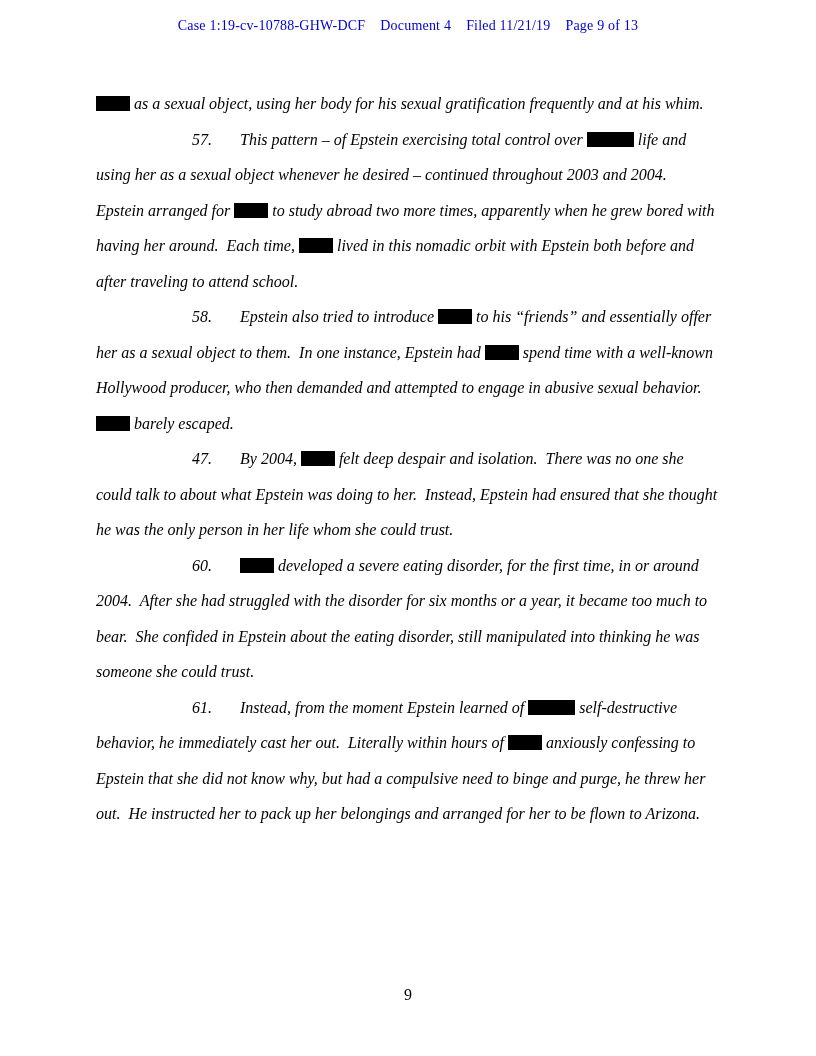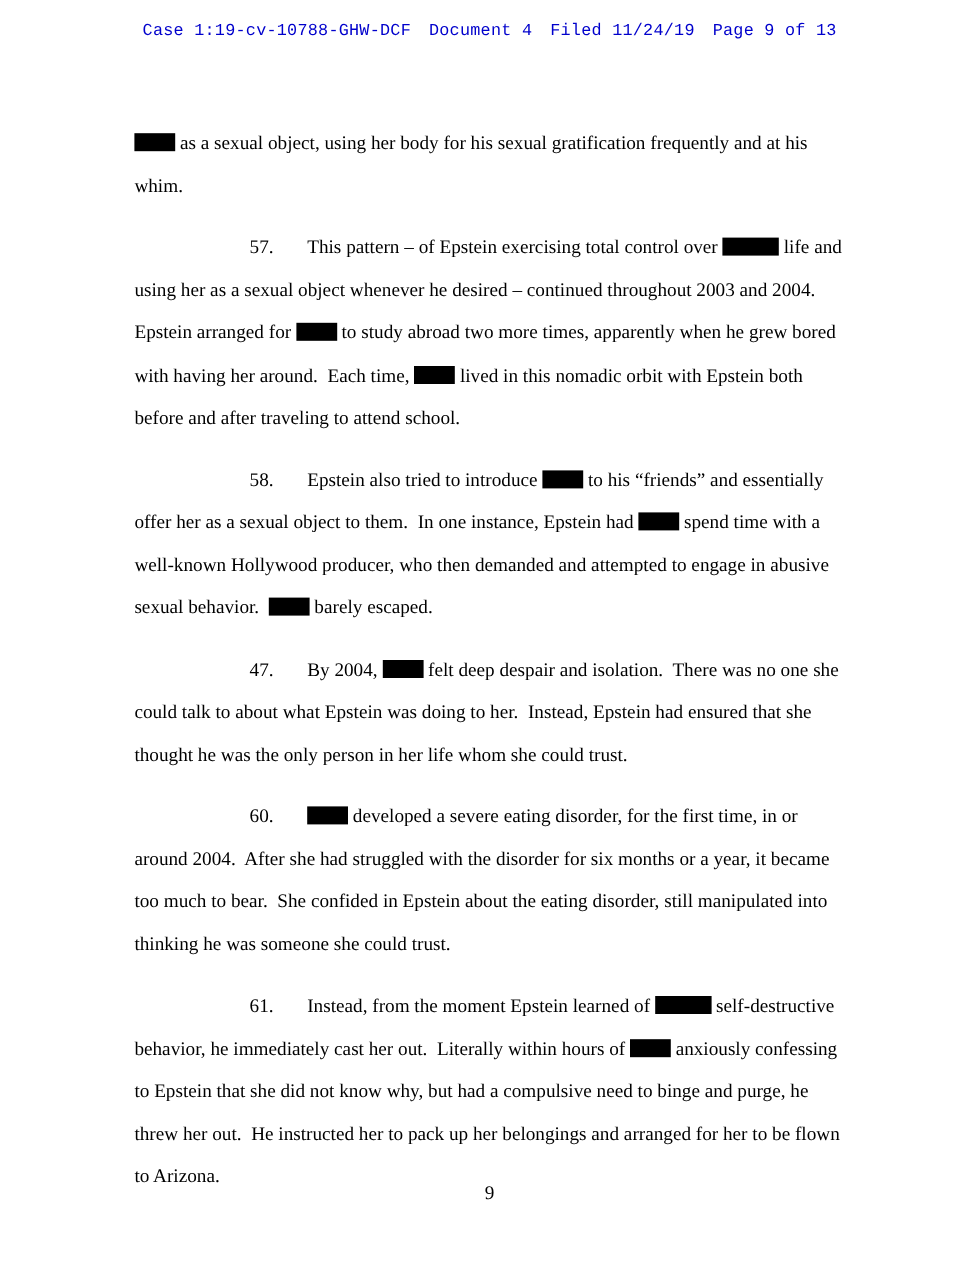--- a/index.html
+++ b/index.html
@@ -18,38 +18,39 @@
     color: #000000;
   }
   .case-header {
     position: absolute;
     top: 18px;
     left: 0;
     right: 0;
     display: flex;
     justify-content: center;
     gap: 15px;
-    font-family: Liberation Mono, monospace;
+    font-family: Liberation Serif, serif;
     font-size: 14px;
     letter-spacing: 0.2px;
     white-space: nowrap;
   }
   .document-body {
     position: absolute;
     top: 86px;
     left: 96px;
     width: 624px;
     font-size: 16px;
     line-height: 35.5px;
     text-align: left;
   }
   .para {
-    margin: 16px;
+    margin: 0;
     white-space: pre-wrap;
     text-indent: 0;
+    font-style: italic;
   }
   .para.numbered {
     text-indent: 96px;
   }
   .para-number {
     display: inline-block;
     width: 48px;
     text-indent: 0;
   }
   .redaction {
@@ -68,21 +69,21 @@
   }
 </style>
 </head>
 <body>
 
 <div class="page">
 
   <div class="case-header" style="color: rgb(0, 0, 204);">
     <span>Case 1:19-cv-10788-GHW-DCF</span>
     <span>Document 4</span>
-    <span>Filed 11/24/19</span>
+    <span>Filed 11/21/19</span>
     <span>Page 9 of 13</span>
   </div>
 
   <div class="document-body">
       <p class="para"><span class="redaction" style="width: 34px; background: rgb(0, 0, 0);"></span><span> as a sexual object, using her body for his sexual gratification frequently and at his whim.</span></p>
       <p class="para numbered"><span class="para-number">57.</span><span>This pattern – of Epstein exercising total control over </span><span class="redaction" style="width: 47px; background: rgb(0, 0, 0);"></span><span> life and using her as a sexual object whenever he desired – continued throughout 2003 and 2004.  Epstein arranged for </span><span class="redaction" style="width: 34px; background: rgb(0, 0, 0);"></span><span> to study abroad two more times, apparently when he grew bored with having her around.  Each time, </span><span class="redaction" style="width: 34px; background: rgb(0, 0, 0);"></span><span> lived in this nomadic orbit with Epstein both before and after traveling to attend school.</span></p>
       <p class="para numbered"><span class="para-number">58.</span><span>Epstein also tried to introduce </span><span class="redaction" style="width: 34px; background: rgb(0, 0, 0);"></span><span> to his “friends” and essentially offer her as a sexual object to them.  In one instance, Epstein had </span><span class="redaction" style="width: 34px; background: rgb(0, 0, 0);"></span><span> spend time with a well-known Hollywood producer, who then demanded and attempted to engage in abusive sexual behavior.  </span><span class="redaction" style="width: 34px; background: rgb(0, 0, 0);"></span><span> barely escaped.</span></p>
       <p class="para numbered"><span class="para-number">47.</span><span>By 2004, </span><span class="redaction" style="width: 34px; background: rgb(0, 0, 0);"></span><span> felt deep despair and isolation.  There was no one she could talk to about what Epstein was doing to her.  Instead, Epstein had ensured that she thought he was the only person in her life whom she could trust.</span></p>
       <p class="para numbered"><span class="para-number">60.</span><span class="redaction" style="width: 34px; background: rgb(0, 0, 0);"></span><span> developed a severe eating disorder, for the first time, in or around 2004.  After she had struggled with the disorder for six months or a year, it became too much to bear.  She confided in Epstein about the eating disorder, still manipulated into thinking he was someone she could trust.</span></p>
       <p class="para numbered"><span class="para-number">61.</span><span>Instead, from the moment Epstein learned of </span><span class="redaction" style="width: 47px; background: rgb(0, 0, 0);"></span><span> self-destructive behavior, he immediately cast her out.  Literally within hours of </span><span class="redaction" style="width: 34px; background: rgb(0, 0, 0);"></span><span> anxiously confessing to Epstein that she did not know why, but had a compulsive need to binge and purge, he threw her out.  He instructed her to pack up her belongings and arranged for her to be flown to Arizona.</span></p>

